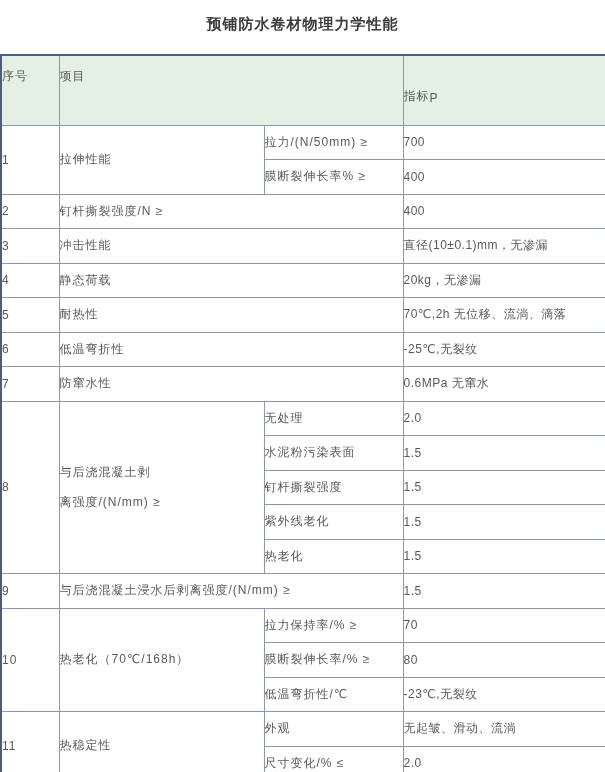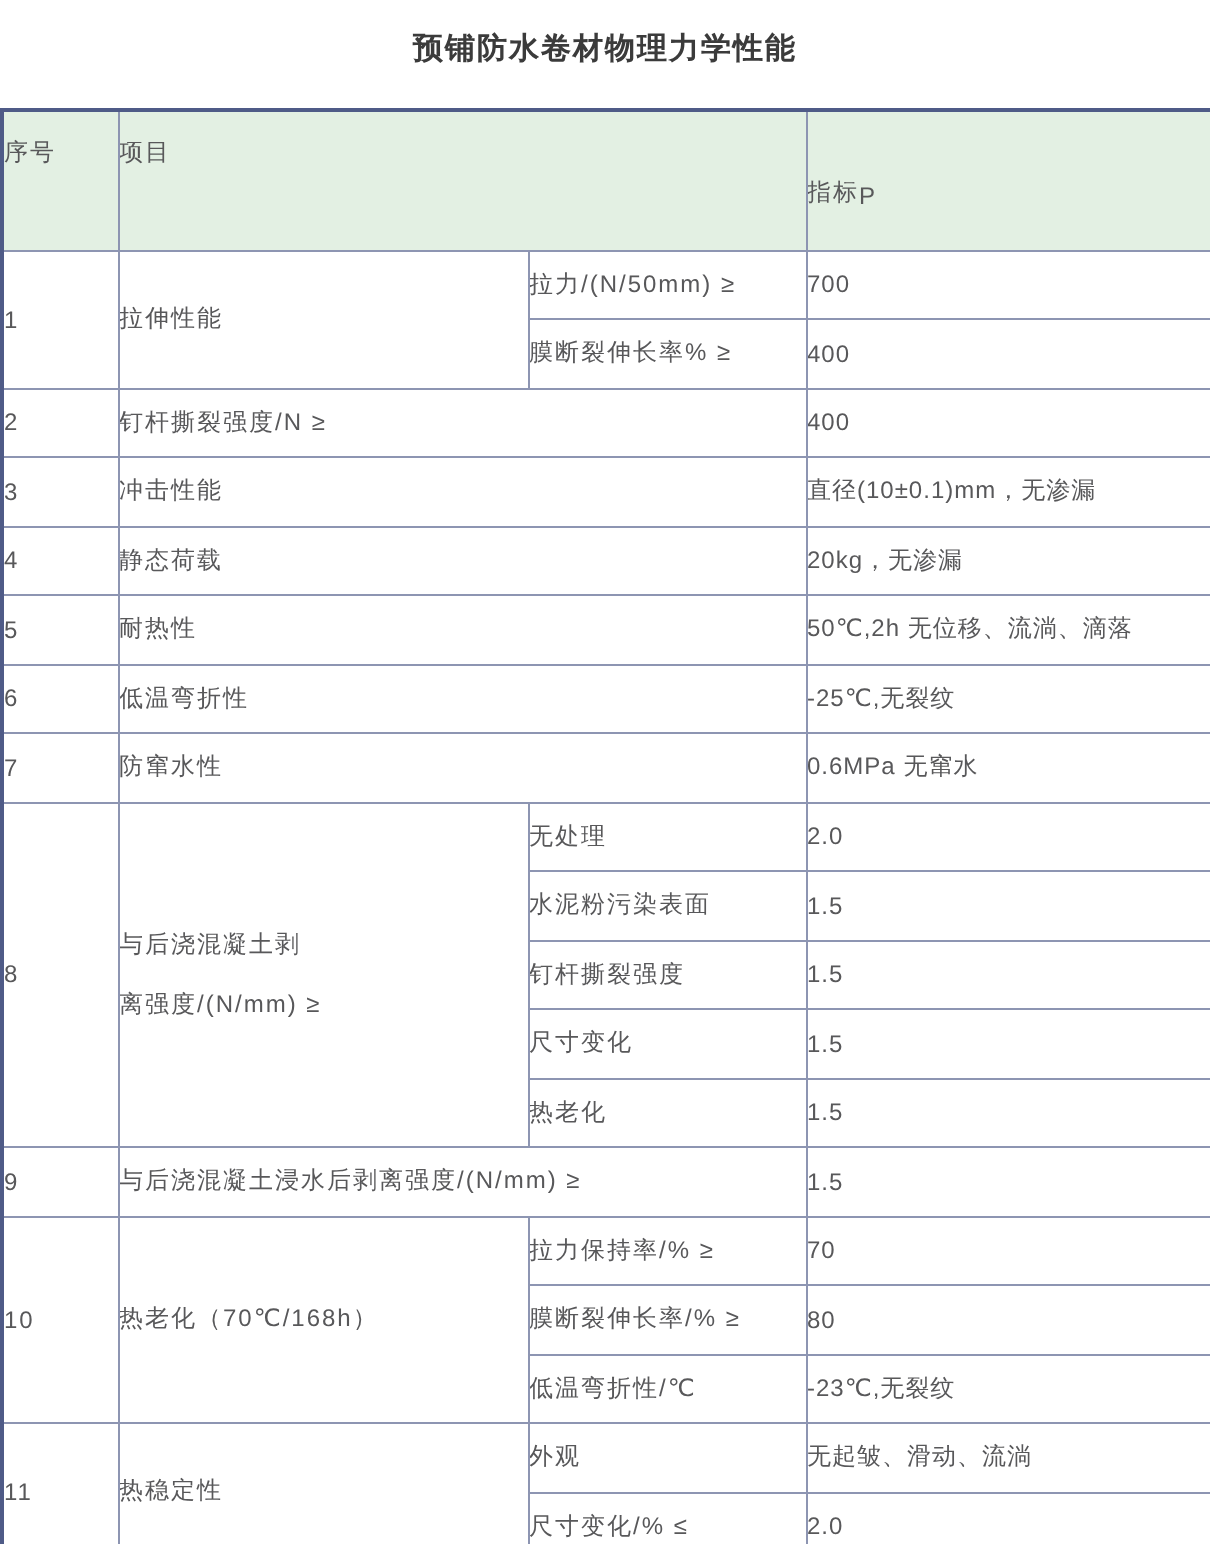--- a/index.html
+++ b/index.html
@@ -97,21 +97,21 @@
 
     <tr>
       <td>4</td>
       <td colspan="2">静态荷载</td>
       <td class="val">20kg，无渗漏</td>
     </tr>
 
     <tr>
       <td>5</td>
       <td colspan="2">耐热性</td>
-      <td class="val">50℃,2h 无位移、流淌、滴落</td>
+      <td class="val">70℃,2h 无位移、流淌、滴落</td>
     </tr>
 
     <tr>
       <td>6</td>
       <td colspan="2">低温弯折性</td>
       <td class="val">-25℃,无裂纹</td>
     </tr>
 
     <tr>
       <td>7</td>
@@ -128,21 +128,21 @@
     </tr>
     <tr>
       <td>水泥粉污染表面</td>
       <td class="val">1.5</td>
     </tr>
     <tr>
       <td>钉杆撕裂强度</td>
       <td class="val">1.5</td>
     </tr>
     <tr>
-      <td>尺寸变化</td>
+      <td>紫外线老化</td>
       <td class="val">1.5</td>
     </tr>
     <tr>
       <td>热老化</td>
       <td class="val">1.5</td>
     </tr>
 
     <tr>
       <td>9</td>
       <td colspan="2">与后浇混凝土浸水后剥离强度/(N/mm) ≥</td>

